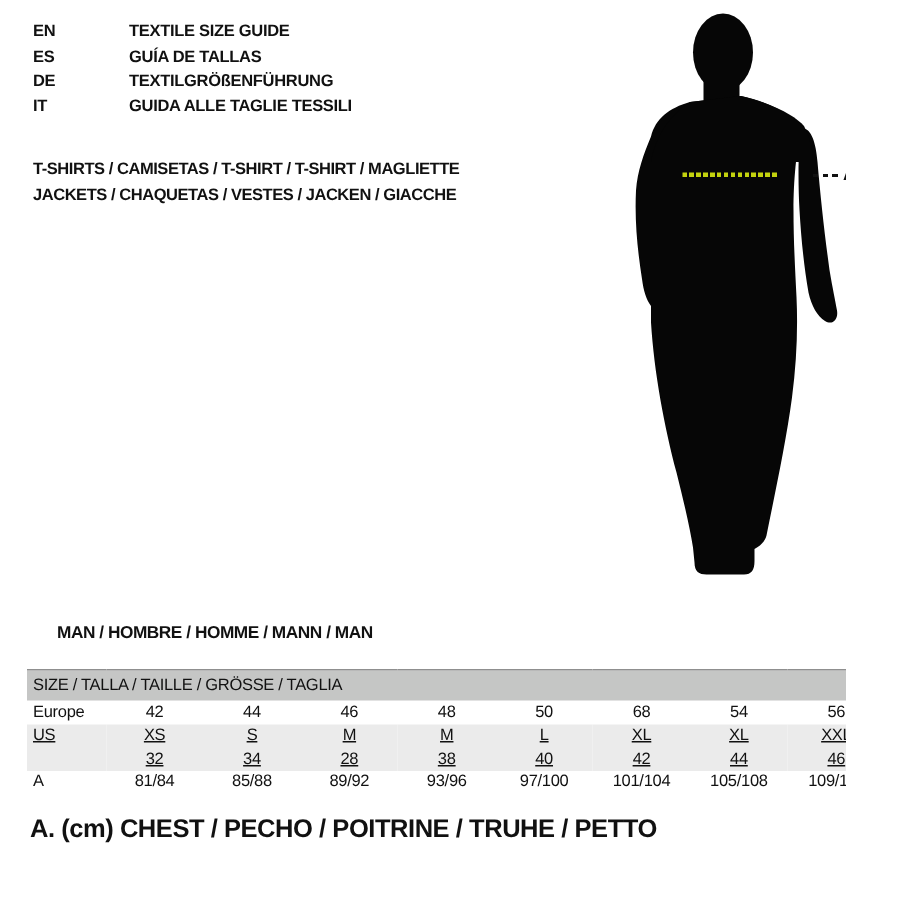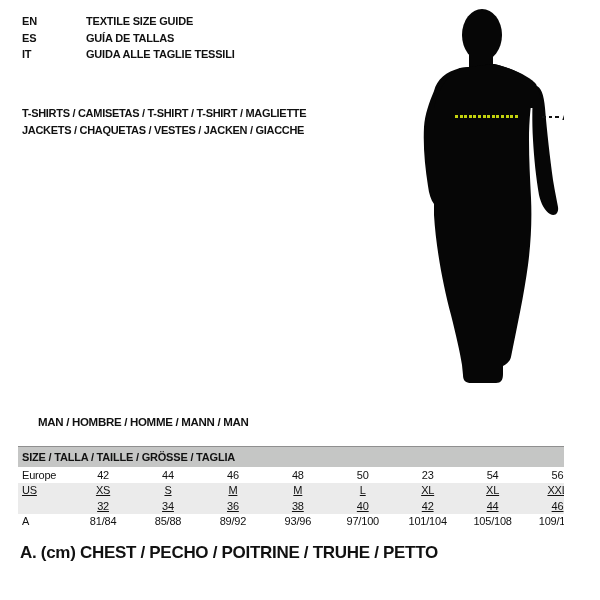--- a/index.html
+++ b/index.html
@@ -28,21 +28,21 @@
   
   .section-title{position:absolute;left:38px;top:416px;font-size:11.5px;font-weight:700;letter-spacing:-0.3px;white-space:nowrap;}
   
   .size-table{
     position:absolute;left:18px;top:446px;width:572px;border-collapse:collapse;
     font-size:11px;letter-spacing:-0.2px;table-layout:fixed;
   }
   .size-table td{padding:0;vertical-align:middle;}
   .size-table tr.thead td{
     background:var(--header-bg);height:20px;padding-left:4px;
-    border-top:1px solid #8f8f8f;font-weight:700;
+    border-top:1px solid #8f8f8f;font-weight:400;
   }
   .size-table tr.body-row td{height:15.5px;}
   .size-table tr.shade td{background:var(--row-shade);text-decoration:underline;}
   .size-table td.lbl{text-align:left;padding-left:4px;}
   .size-table td.val{text-align:center;}
   
   .footnote{position:absolute;left:20px;top:543px;font-size:17px;font-weight:700;letter-spacing:-0.3px;white-space:nowrap;}
 </style>
 </head>
 <body>
@@ -50,20 +50,24 @@
 <div class="canvas">
 
   <div class="lang-block">
     <div class="lang-row">
       <span class="lang-code">EN</span>
       <span class="lang-label">TEXTILE SIZE GUIDE</span>
     </div>
     <div class="lang-row">
       <span class="lang-code">ES</span>
       <span class="lang-label">GUÍA DE TALLAS</span>
+    </div>
+    <div class="lang-row">
+      <span class="lang-code">DE</span>
+      <span class="lang-label">TEXTILGRÖßENFÜHRUNG</span>
     </div>
     <div class="lang-row">
       <span class="lang-code">IT</span>
       <span class="lang-label">GUIDA ALLE TAGLIE TESSILI</span>
     </div>
   </div>
 
   <div class="garments">
     <div>T-SHIRTS / CAMISETAS / T-SHIRT / T-SHIRT / MAGLIETTE</div>
     <div>JACKETS / CHAQUETAS / VESTES / JACKEN / GIACCHE</div>
@@ -135,40 +139,40 @@
     <tr class="thead">
       <td colspan="9">SIZE / TALLA / TAILLE / GRÖSSE / TAGLIA</td>
     </tr>
     <tr class="body-row">
       <td class="lbl">Europe</td>
       <td class="val">42</td>
       <td class="val">44</td>
       <td class="val">46</td>
       <td class="val">48</td>
       <td class="val">50</td>
-      <td class="val">23</td>
+      <td class="val">68</td>
       <td class="val">54</td>
       <td class="val">56</td>
     </tr>
     <tr class="body-row shade">
       <td class="lbl">US</td>
       <td class="val">XS</td>
       <td class="val">S</td>
       <td class="val">M</td>
       <td class="val">M</td>
       <td class="val">L</td>
       <td class="val">XL</td>
       <td class="val">XL</td>
       <td class="val">XXL</td>
     </tr>
     <tr class="body-row shade">
       <td class="lbl"></td>
       <td class="val">32</td>
       <td class="val">34</td>
-      <td class="val">36</td>
+      <td class="val">28</td>
       <td class="val">38</td>
       <td class="val">40</td>
       <td class="val">42</td>
       <td class="val">44</td>
       <td class="val">46</td>
     </tr>
     <tr class="body-row">
       <td class="lbl">A</td>
       <td class="val">81/84</td>
       <td class="val">85/88</td>

